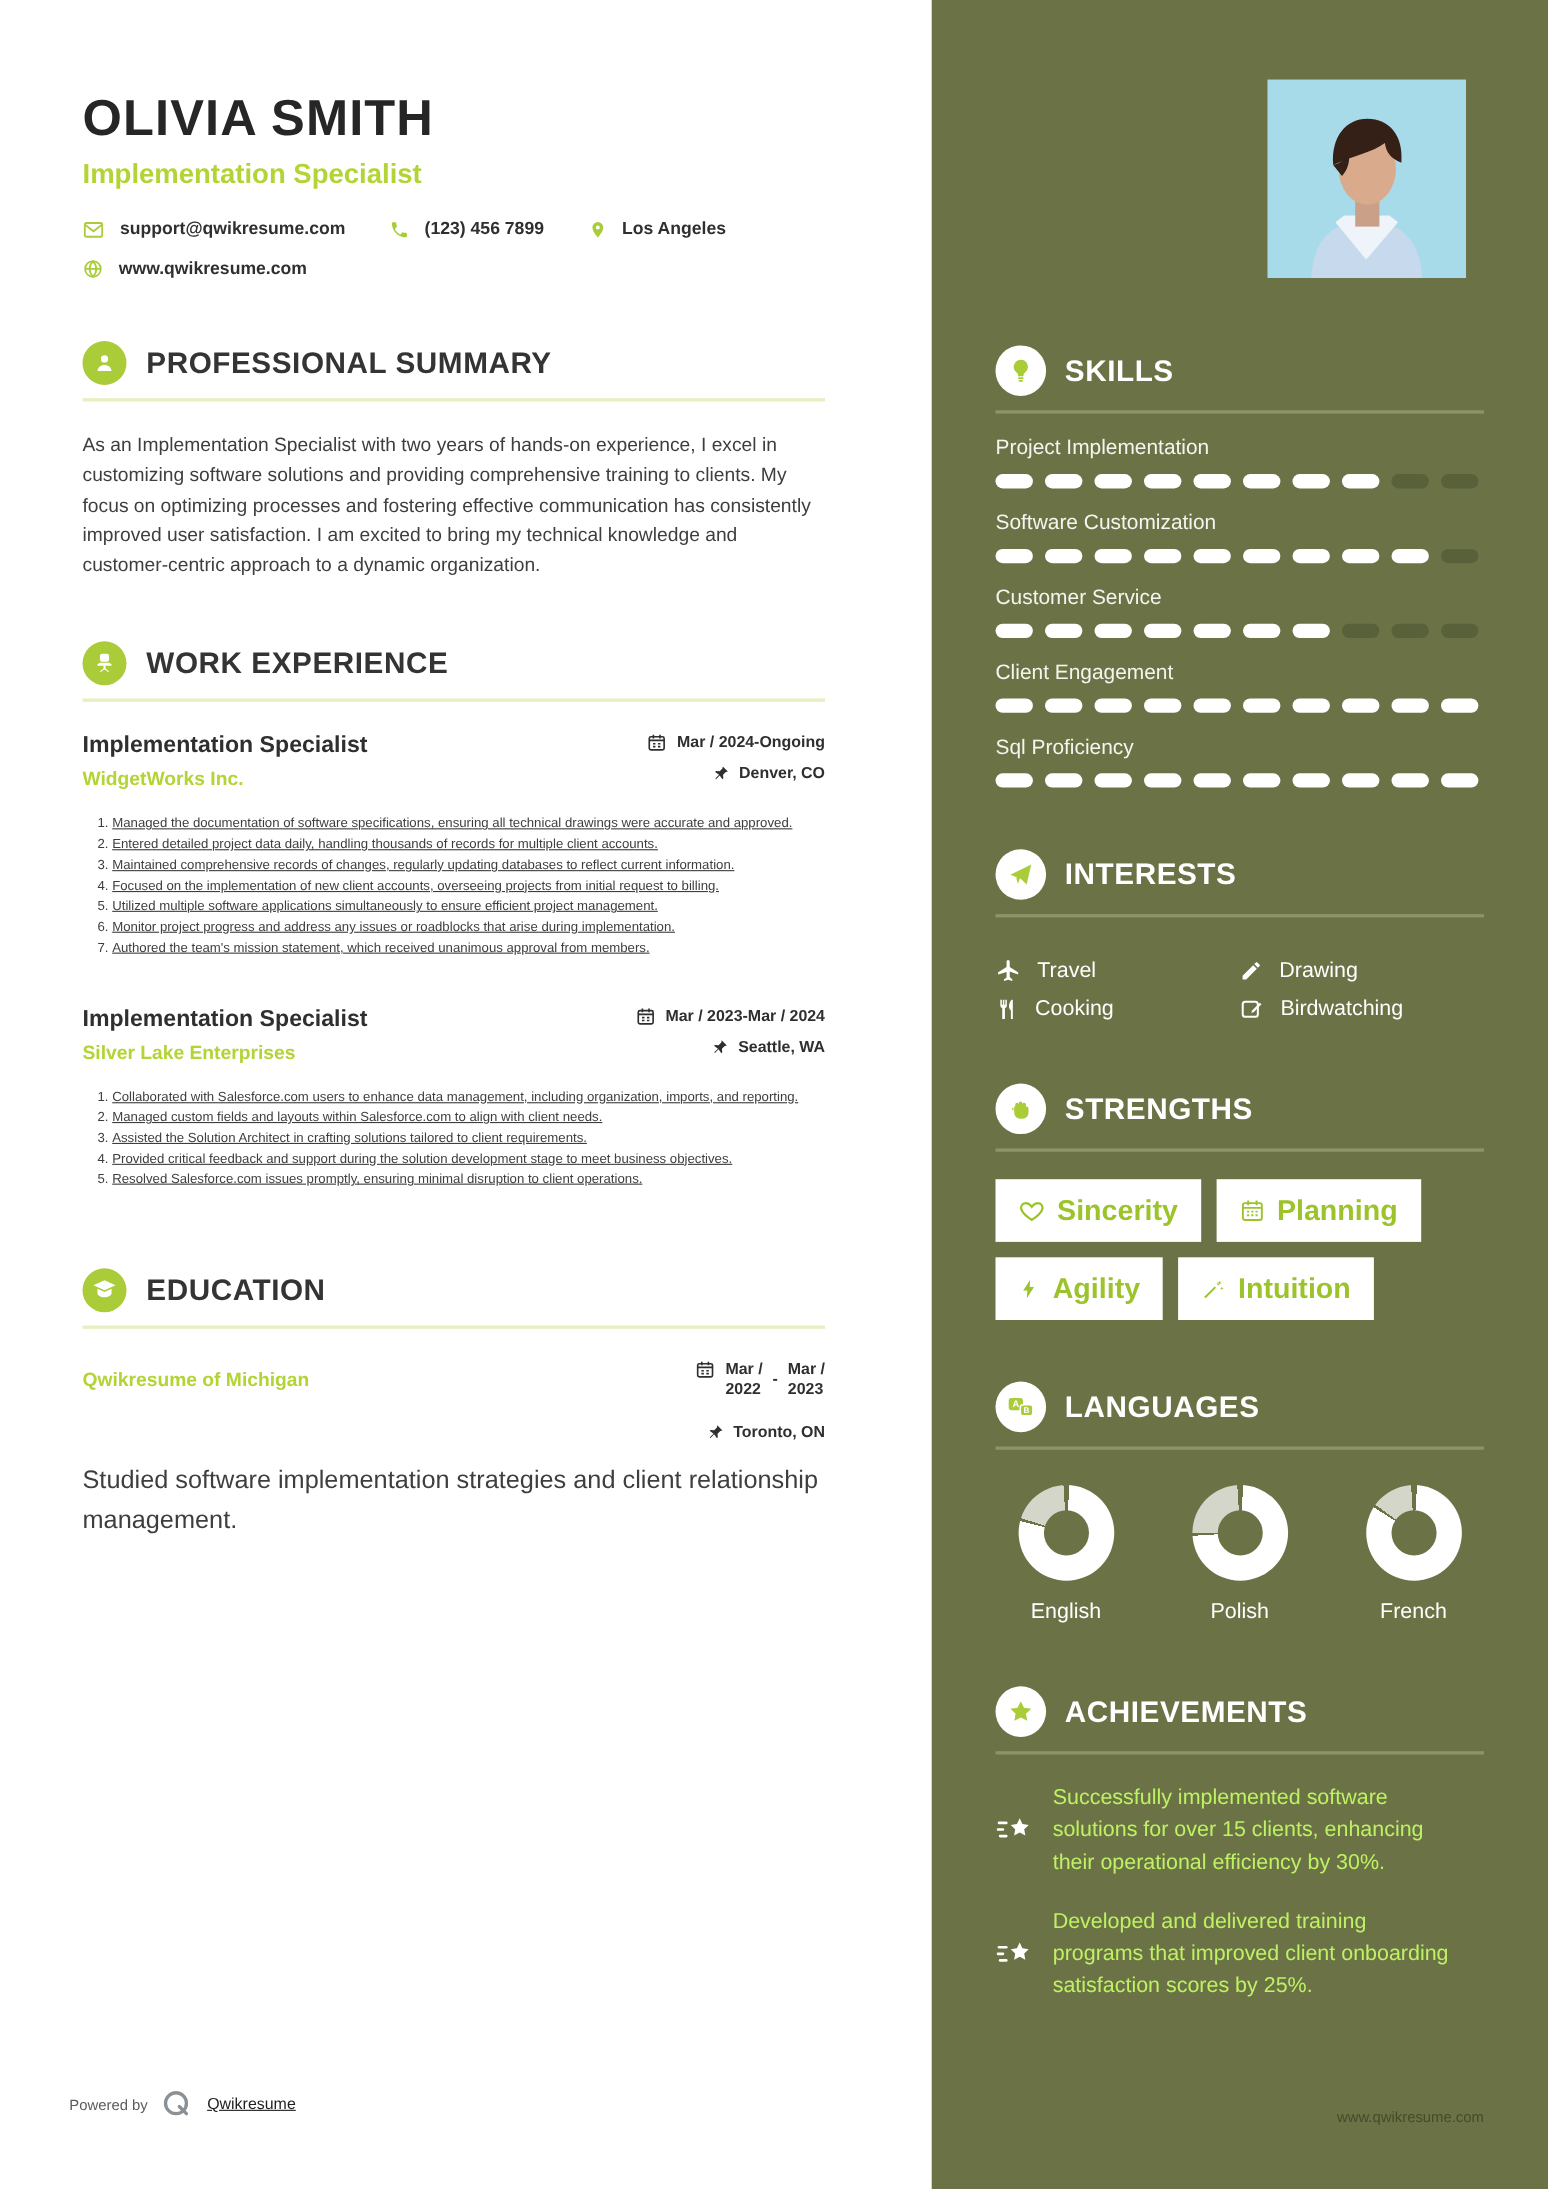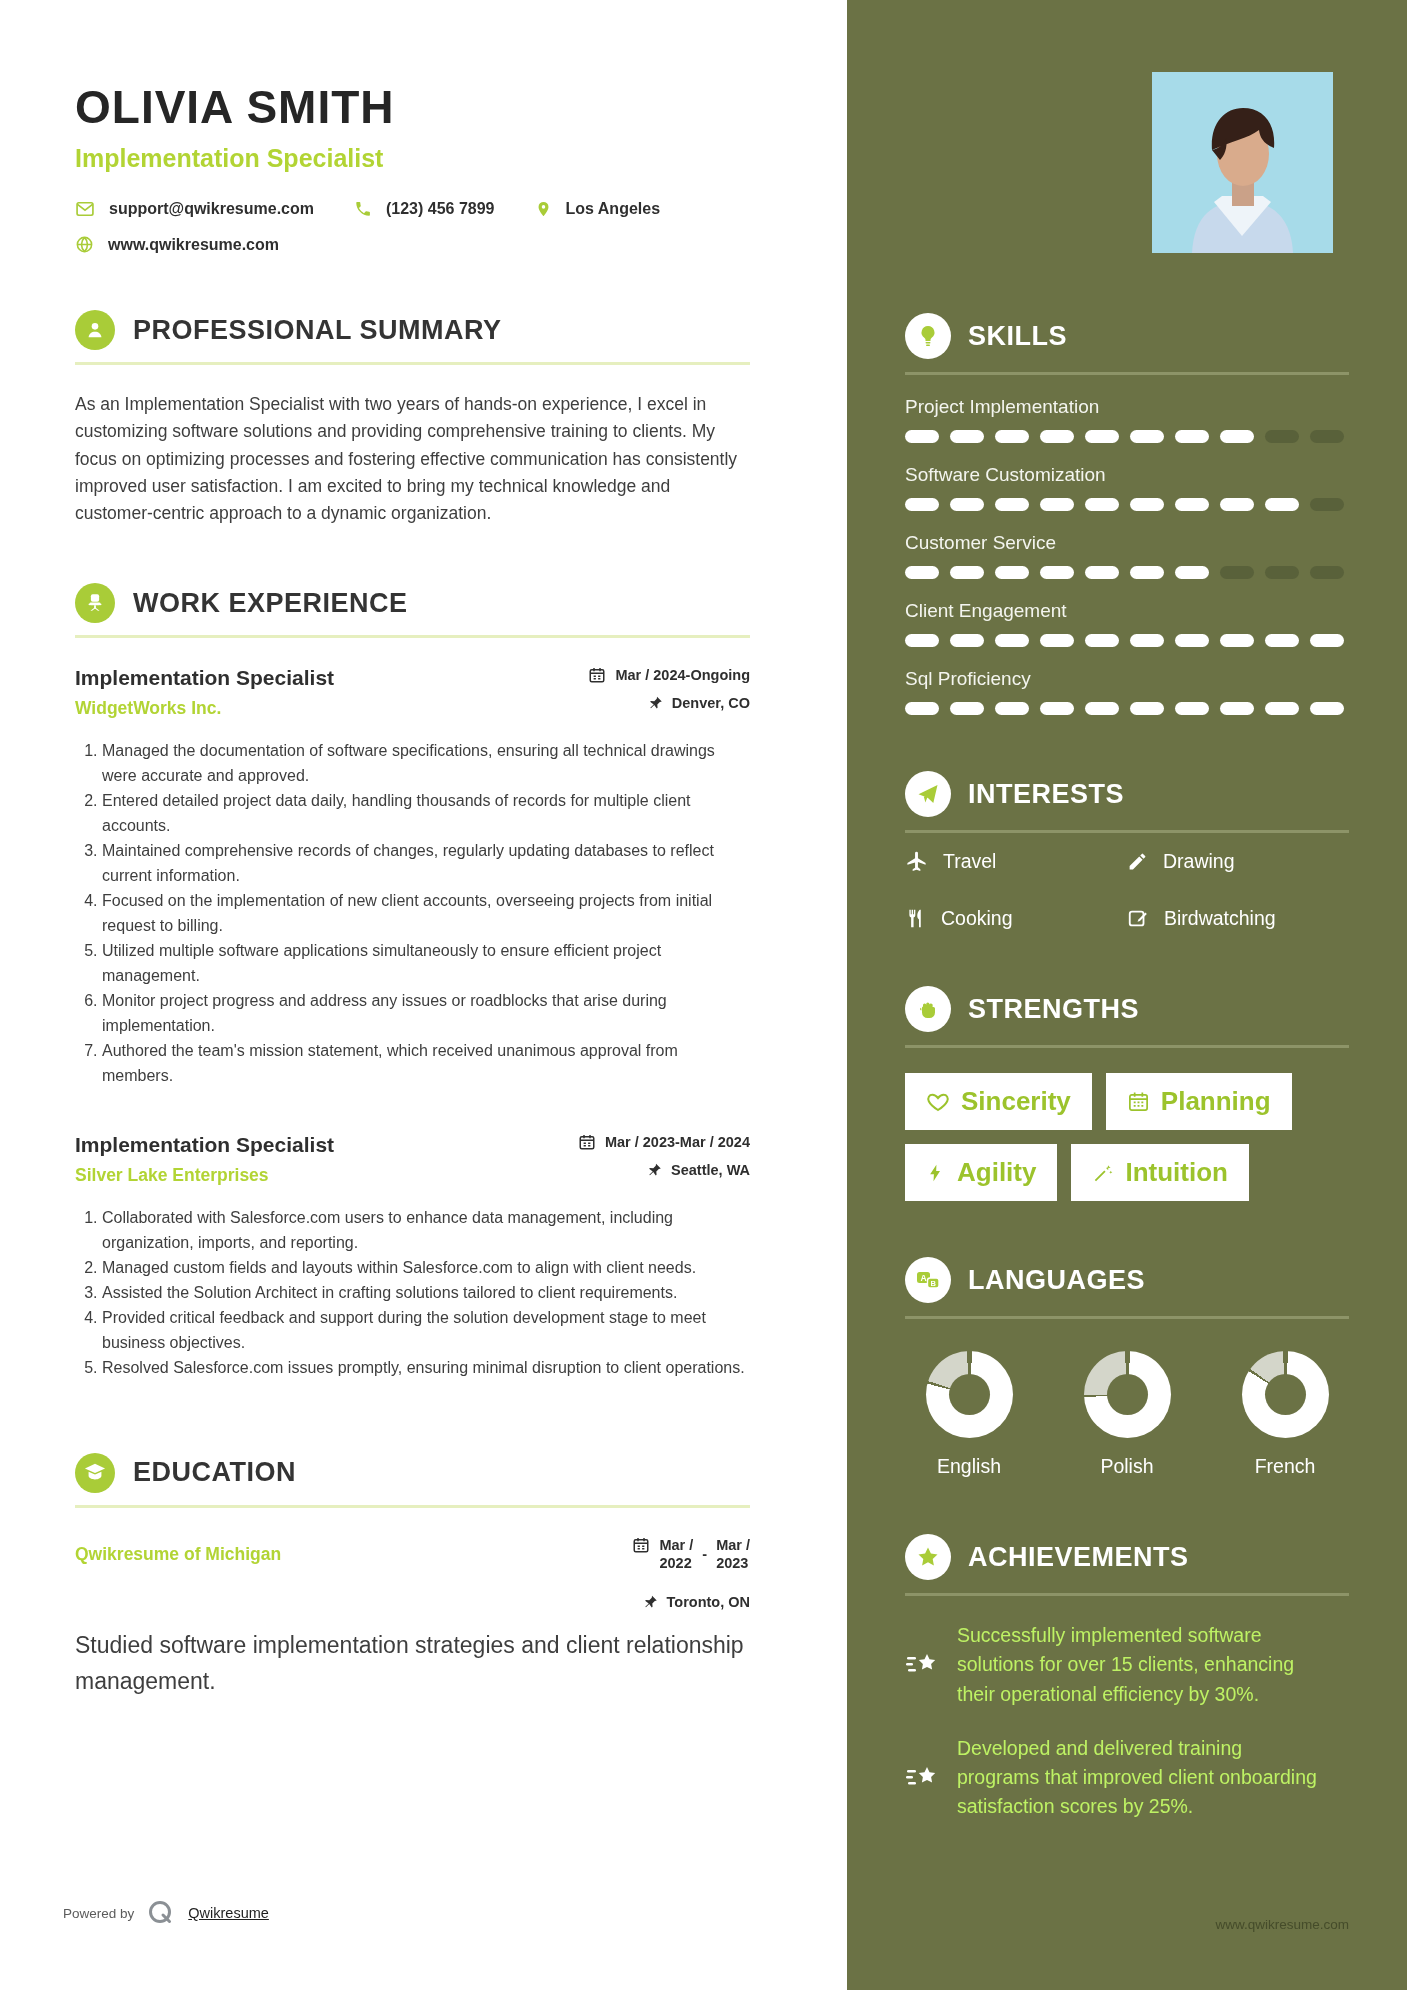--- a/index.html
+++ b/index.html
@@ -45,21 +45,21 @@
   .job-head{display:flex;justify-content:space-between;align-items:flex-start;}
   .job-head-left{max-width:470px;}
   .jh-title{font-size:21px;font-weight:700;color:#2f2f2f;}
   .jh-company{font-size:17.5px;font-weight:700;color:var(--lime-bright);margin-top:8px;}
   .job-head-right{text-align:right;flex:0 0 auto;}
   .jh-meta{display:flex;justify-content:flex-end;align-items:center;gap:9px;
     font-size:14.5px;font-weight:700;color:#2f2f2f;}
   .jh-meta + .jh-meta{margin-top:11px;}
   .jh-meta .icon{color:#2f2f2f;}
   .job-bullets{margin-top:20px;padding-left:27px;max-width:712px;}
-  .job-bullets li{font-size:16px;line-height:1.56;color:var(--body);}
+  .job-bullets li{font-size:12px;line-height:1.56;color:var(--body);text-decoration:underline;}
 
   .edu-dates{display:flex;align-items:flex-start;gap:9px;font-size:14.5px;font-weight:700;color:#2f2f2f;}
   .edu-date-col{display:flex;flex-direction:column;line-height:1.25;text-align:left;}
   .edu-dash{align-self:center;}
   .edu-desc{margin-top:18px;font-size:23px;line-height:1.56;max-width:712px;}
 
   .main-footer{position:absolute;left:63px;bottom:62px;display:flex;align-items:center;gap:12px;}
   .powered{font-size:13.5px;color:#5b5b5b;}
   .qlogo{color:#8b9095;}
   .brand-link{font-size:14.5px;color:#1f1f1f;text-decoration:underline;font-weight:500;}
@@ -75,21 +75,21 @@
     display:flex;align-items:center;justify-content:center;flex:0 0 46px;}
   .side-title{font-size:27px;font-weight:700;color:#fff;letter-spacing:0.5px;}
   .side-rule{height:3px;background:var(--side-line);margin-top:13px;}
 
   .skill{margin-top:21px;}
   .skill-label{font-size:19px;color:#f4f5ef;}
   .pillbar{display:flex;gap:11px;margin-top:12px;}
   .pill{width:34px;height:13px;border-radius:7px;background:var(--olive-dark);}
   .pill.on{background:#fff;}
 
-  .interests-grid{display:grid;grid-template-columns:1fr 1fr;row-gap:34px;margin-top:17px;}
+  .interests-grid{display:grid;grid-template-columns:1fr 1fr;row-gap:12px;margin-top:37px;}
   .interest{display:flex;align-items:center;gap:15px;}
   .interest .icon{color:#fff;}
   .interest .lbl{font-size:19.5px;color:#fff;}
 
   .strengths-wrap{display:flex;flex-wrap:wrap;gap:14px;margin-top:25px;}
   .badge{display:flex;align-items:center;gap:11px;background:#fff;color:#9cc32c;
     padding:13px 21px;font-size:26px;font-weight:600;}
   .badge .icon{color:#9cc32c;}
 
   .langs{display:flex;justify-content:space-between;margin-top:32px;}

